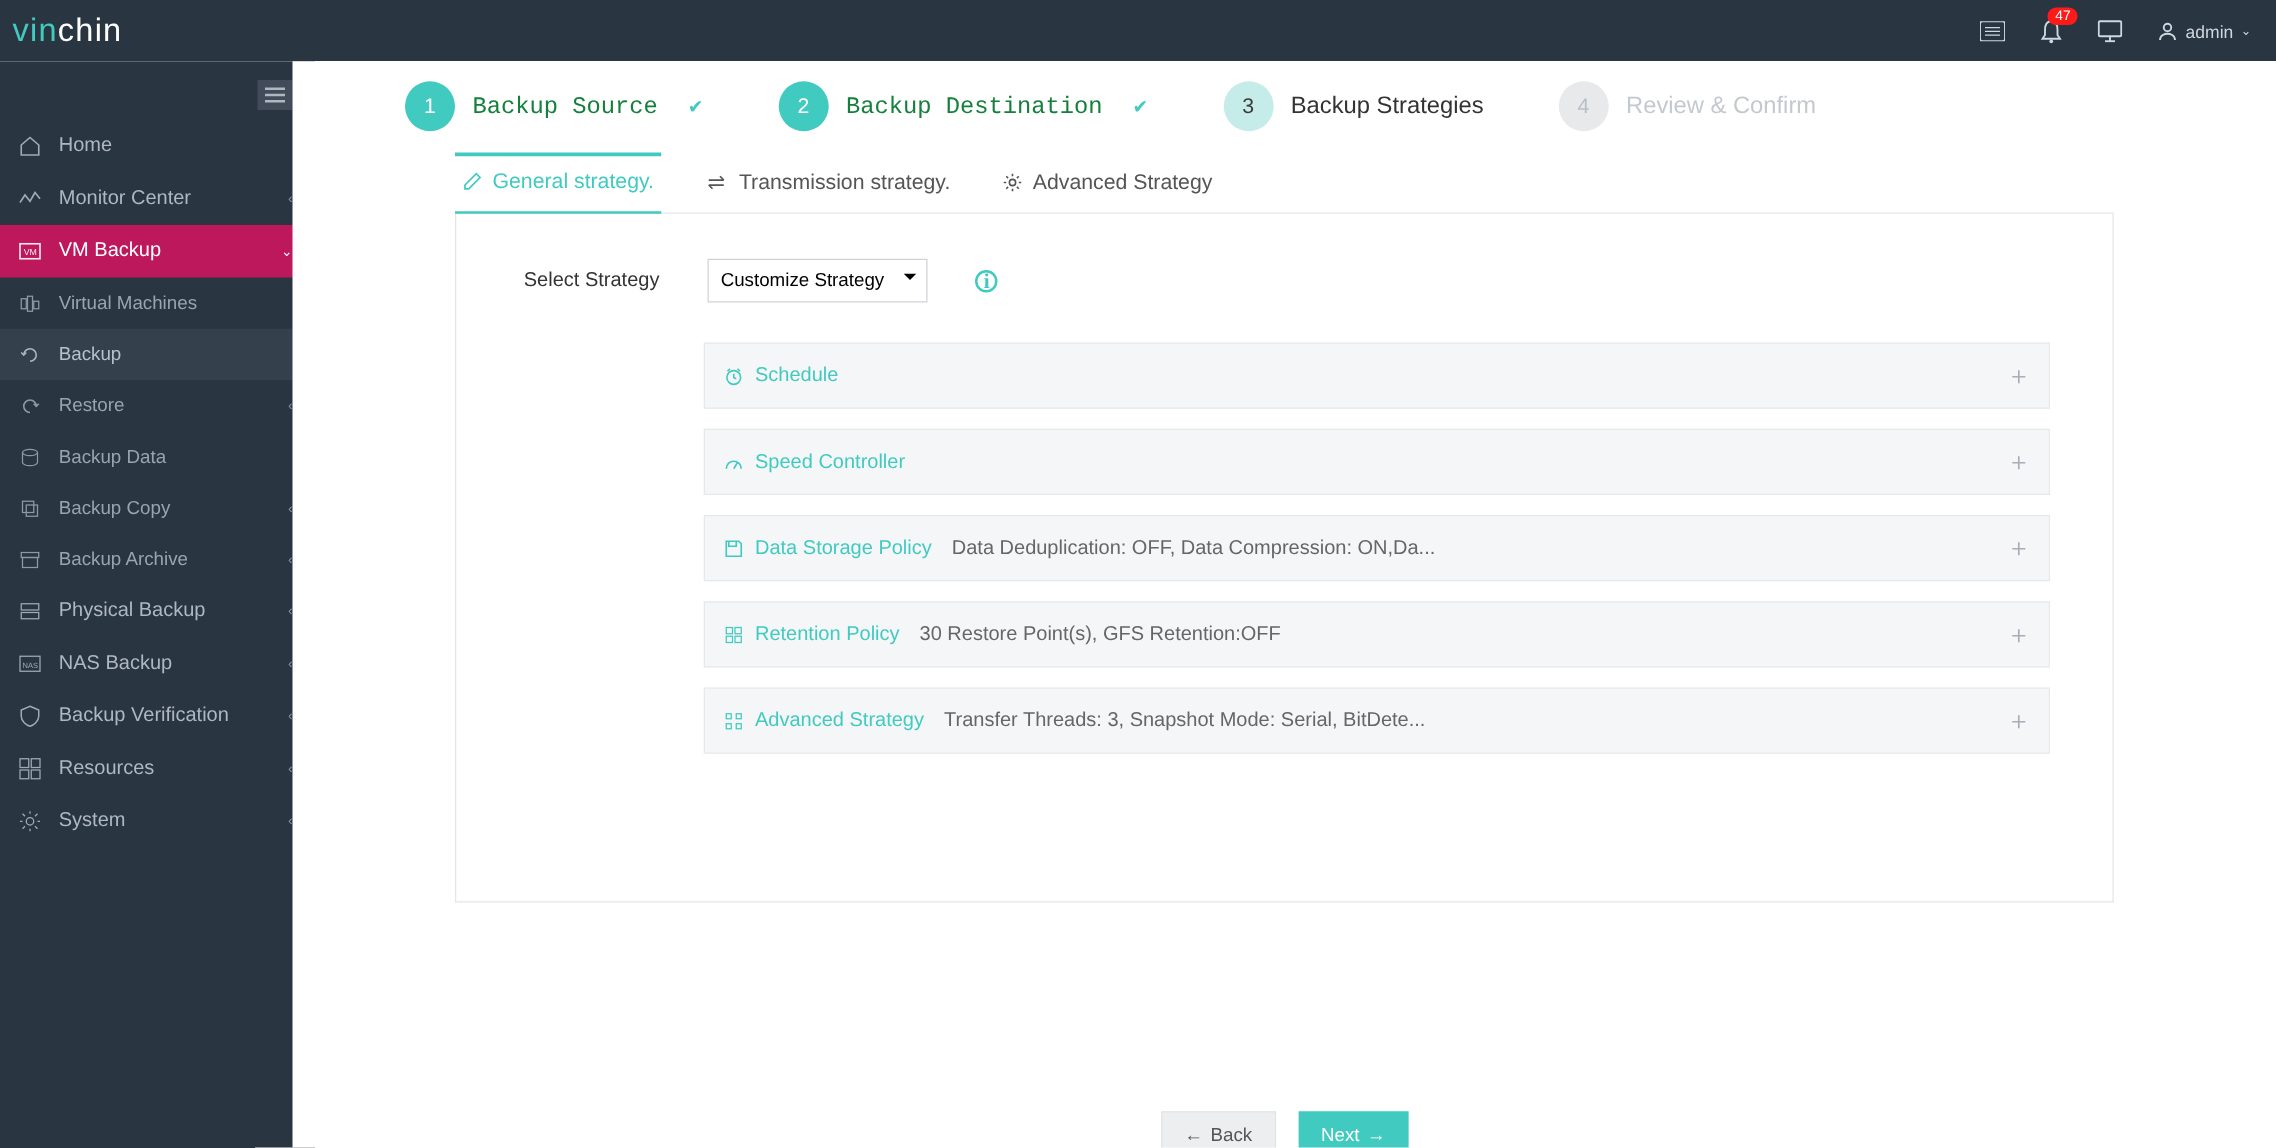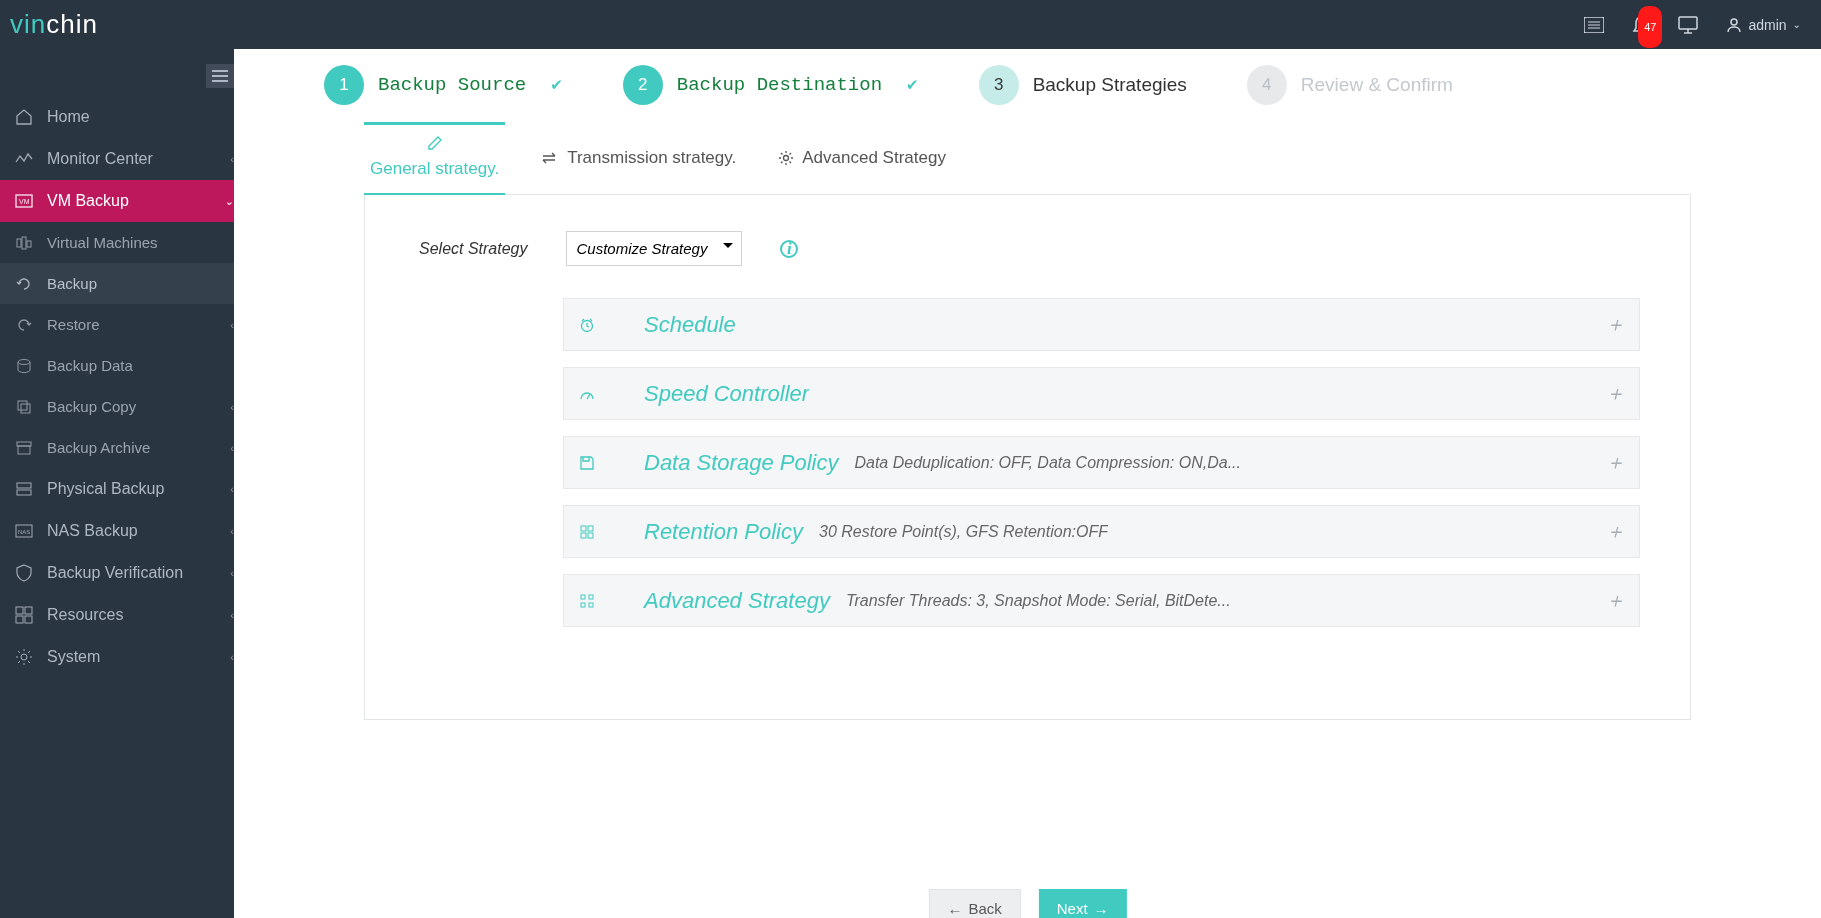--- a/index.html
+++ b/index.html
@@ -2,21 +2,21 @@
 <html><head>
 <meta charset="utf-8">
 <style>
 * { margin:0; padding:0; box-sizing:border-box; font-family: Arial, Helvetica, sans-serif; }
 body { background:#ffffff; overflow:hidden; }
 .topbar { height:49px; background:#2a3542; display:flex; align-items:center; justify-content:space-between; padding:0 20px 0 10px;gap:27px; }
 .logo { font-size:26px; font-weight:400; letter-spacing:1px; color:#ffffff; }
 .logo .vin{ color:#41cac0; }
 .top-icons { display:flex; align-items:center; gap:28px; }
 .top-icon { color:#cfd7df; cursor:pointer; position:relative; display:flex; align-items:center; gap:6px; font-size:14px;}
-.badge { position:absolute; top:-9px; right:-12px; background:#ff1a1a; color:#fff; font-size:11px; border-radius:10px; padding:15px 6px; }
+.badge { position:absolute; top:-9px; right:-12px; background:#ff1a1a; color:#fff; font-size:11px; border-radius:10px; padding:1px 6px; }
 .sidebar { position:fixed; top:49px; left:0; width:252px; bottom:0; background:#2a3542; color:#aeb7c2; overflow:hidden; }
 .sidebar-scroll{ position:absolute; right:0; top:28px; width:7px; height:360px; background:#5b6572; border-radius:3px;}
 .sb-toggle { display:flex; justify-content:flex-end; padding:15px 18px 8px;}
 .sb-toggle .btn{ width:28px; height:24px; background:#414b59; display:flex; flex-direction:column; justify-content:center; align-items:center; gap:3px; cursor:pointer;}
 .sb-toggle .btn div{ width:16px; height:2px; background:#aeb7c2;}
 .sb-item { display:flex; align-items:center; padding:12px 15px 12px 15px; font-size:16px; cursor:pointer; position:relative; gap:14px;}
 .sb-item.sub { font-size:15px; color:#9aa4b0;}
 .sb-item.sub.active-sub { background:#35404d; color:#b8c1cc;}
 .sb-item.active { background:#be185d; color:#ffffff;}
 .sb-item.active::after{ content:""; position:absolute; right:-1px; top:50%; transform:translateY(-50%); border:10px solid transparent; border-right-color:#fff;}
@@ -30,31 +30,31 @@
 .step.done .step-circle{ background:#41cac0; color:#fff;}
 .step.active .step-circle{ background:#c6ece9; color:#3a3a3a;}
 .step.pending .step-circle{ background:#e7e9eb; color:#b9bfc6;}
 .step-label{ font-size:19px;}
 .step.done .step-label{ color:#15803d;font-family:Liberation Mono, monospace;}
 .step.active .step-label{ color:#333;}
 .step.pending .step-label{ color:#c4c9cf;}
 .step-check{ color:#41cac0; font-size:15px; margin-left:10px;}
 .tabs{ display:flex; border-bottom:1px solid #e3e6e9; margin:0 130px 0 130px; gap:30px;}
 .tab{ padding:12px 6px 14px; font-size:17px; color:#555; cursor:pointer; display:flex; gap:8px; align-items:center;}
-.tab.active{ color:#41cac0; border-top:3px solid #41cac0; margin-top:-1px; padding-top:10px; border-bottom:2px solid #41cac0; margin-bottom:-1px;flex-direction:column;}
-.panel{ border:1px solid #e3e6e9; margin:0 130px; border-top:none; padding:36px 50px 92px; min-height:500px;font-style:italic;}
+.tab.active{ color:#41cac0; border-top:3px solid #41cac0; margin-top:-1px; padding-top:10px; border-bottom:2px solid #41cac0; margin-bottom:-1px;}
+.panel{ border:1px solid #e3e6e9; margin:0 130px; border-top:none; padding:36px 50px 118px; min-height:500px;}
 .row-select{ display:flex; align-items:center; gap:38px; margin-bottom:32px;}
 .row-select .lbl{ font-size:16px; color:#333; margin-left:4px;}
 .select-box{ border:1px solid #cfd3d7; padding:8px 34px 8px 10px; font-size:15px; position:relative; cursor:pointer;}
 .select-box .caret{ position:absolute; right:8px; top:50%; transform:translateY(-60%); border:5px solid transparent; border-top-color:#000;}
 .info-icon{ color:#41cac0; font-size:17px; font-weight:bold; border:2px solid #41cac0; border-radius:50%; width:18px; height:18px; display:flex; align-items:center; justify-content:center; font-family:Georgia, serif;}
 .acc{ border:1px solid #e6e9ec; background:#f5f6f7; margin:16px 0 0 148px; padding:12px 14px; display:flex; align-items:center; justify-content:space-between; cursor:pointer; gap:10px;}
 .acc:first-of-type{ margin-top:4px;}
 .acc .left{ display:flex; align-items:center; gap:8px; overflow:hidden;}
-.acc .title{ color:#41cac0; font-size:22px;margin-left:40px;}
+.acc .title{ color:#41cac0; font-size:16px;}
 .acc .sub{ color:#666; font-size:16px; white-space:nowrap; overflow:hidden; text-overflow:ellipsis; margin-left:8px;}
 .acc .plus{ color:#a8aeb5; font-size:20px; font-weight:300;}
 .acc .ico{ color:#41cac0; width:18px; display:flex; justify-content:center;}
 .footer-btns{ position:absolute; bottom:-10px; left:50%; transform:translateX(-50%); display:flex; gap:18px;}
 .btn-back{ background:#eceeef; color:#555; padding:10px 18px; font-size:15px; display:flex; align-items:center; gap:6px; cursor:pointer; border:1px solid #e1e3e5;}
 .btn-next{ background:#41cac0; color:#fff; padding:10px 18px; font-size:15px; display:flex; align-items:center; gap:6px; cursor:pointer;}
 svg{ display:block;}
 </style>
 </head>
 <body>

